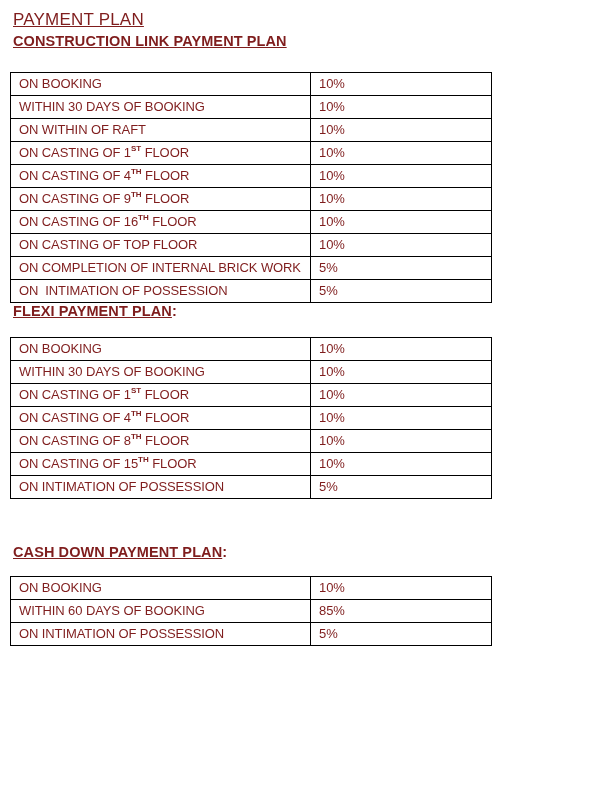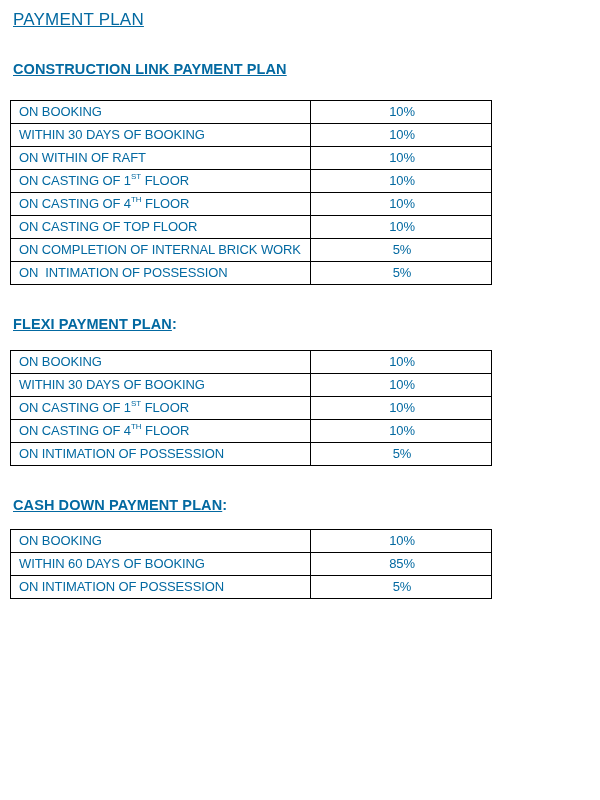--- a/index.html
+++ b/index.html
@@ -1,20 +1,20 @@
 <!DOCTYPE html>
 <html><head>
 <meta charset="utf-8">
 <style>
   html, body { margin: 0; padding: 0; background: #e8e8e8; }
   .page {
     width: 600px;
     height: 800px;
     background: #ffffff;
-    color: #0369a1;
+    color: #7f1d1d;
     font-family: "Liberation Sans", sans-serif;
     box-sizing: border-box;
     padding: 0 15px 0 10px;
     overflow: hidden;
   }
   .page-title {
     margin: 10px 0 0 3px;
     font-size: 17px;
     line-height: 19px;
     font-weight: 400;
@@ -26,55 +26,56 @@
   .title-wrap .page-title { margin: 0 0 0 3px; }
   .section-heading {
     margin: 0 0 0 3px;
     font-size: 14.5px;
     line-height: 17px;
     font-weight: 700;
     letter-spacing: 0.1px;
   }
   .section-heading .heading-text { text-decoration: underline; }
   .section-heading .heading-colon { text-decoration: none; }
-  .mt-h2-first { margin-top: 32px; }
+  .mt-h2-first { margin-top: 4px; }
   .mt-table-1  { margin-top: 22px; }
-  .mt-h2-2     { margin-top: 31px; }
+  .mt-h2-2     { }
   .mt-table-2  { margin-top: 17px; }
-  .mt-h2-3     { margin-top: 31px; }
+  .mt-h2-3     { margin-top: 45px; }
   .mt-table-3  { margin-top: 15px; }
   table.plan-table {
     border-collapse: collapse;
     width: 482px;
     table-layout: fixed;
     padding-left: 28px;
   }
   table.plan-table td {
     border: 1px solid #000000;
     font-size: 13px;
     line-height: 18px;
     padding: 2px 6px 2px 8px;
     vertical-align: middle;
   }
   td.label-cell {
     width: 285px;
     white-space: pre-wrap;
     letter-spacing: -0.1px;
   }
   td.value-cell {
-    text-align: center;
+    text-align: left;
     letter-spacing: -0.1px;
   }
   td.label-cell sup {
     font-size: 8px;
     line-height: 0;
     position: relative;
     top: -1px;
     vertical-align: super;
     letter-spacing: 0;
+    font-weight: bold;
   }
 </style>
 </head>
 <body>
 
 <div class="page">
 
   <div class="title-wrap">
     <span class="page-title">PAYMENT PLAN</span>
   </div>
@@ -94,20 +95,28 @@
         <tr>
           <td class="label-cell">ON WITHIN OF RAFT</td>
           <td class="value-cell">10%</td>
         </tr>
         <tr>
           <td class="label-cell">ON CASTING OF 1<sup>ST</sup> FLOOR</td>
           <td class="value-cell">10%</td>
         </tr>
         <tr>
           <td class="label-cell">ON CASTING OF 4<sup>TH</sup> FLOOR</td>
+          <td class="value-cell">10%</td>
+        </tr>
+        <tr>
+          <td class="label-cell">ON CASTING OF 9<sup>TH</sup> FLOOR</td>
+          <td class="value-cell">10%</td>
+        </tr>
+        <tr>
+          <td class="label-cell">ON CASTING OF 16<sup>TH</sup> FLOOR</td>
           <td class="value-cell">10%</td>
         </tr>
         <tr>
           <td class="label-cell">ON CASTING OF TOP FLOOR</td>
           <td class="value-cell">10%</td>
         </tr>
         <tr>
           <td class="label-cell">ON COMPLETION OF INTERNAL BRICK WORK</td>
           <td class="value-cell">5%</td>
         </tr>
@@ -132,20 +141,28 @@
         </tr>
         <tr>
           <td class="label-cell">ON CASTING OF 1<sup>ST</sup> FLOOR</td>
           <td class="value-cell">10%</td>
         </tr>
         <tr>
           <td class="label-cell">ON CASTING OF 4<sup>TH</sup> FLOOR</td>
           <td class="value-cell">10%</td>
         </tr>
         <tr>
+          <td class="label-cell">ON CASTING OF 8<sup>TH</sup> FLOOR</td>
+          <td class="value-cell">10%</td>
+        </tr>
+        <tr>
+          <td class="label-cell">ON CASTING OF 15<sup>TH</sup> FLOOR</td>
+          <td class="value-cell">10%</td>
+        </tr>
+        <tr>
           <td class="label-cell">ON INTIMATION OF POSSESSION</td>
           <td class="value-cell">5%</td>
         </tr>
       </tbody>
   </table>
 
   <h2 class="section-heading mt-h2-3"><span class="heading-text">CASH DOWN PAYMENT PLAN</span><span class="heading-colon">:</span></h2>
 
   <table class="plan-table mt-table-3">
     <tbody>

